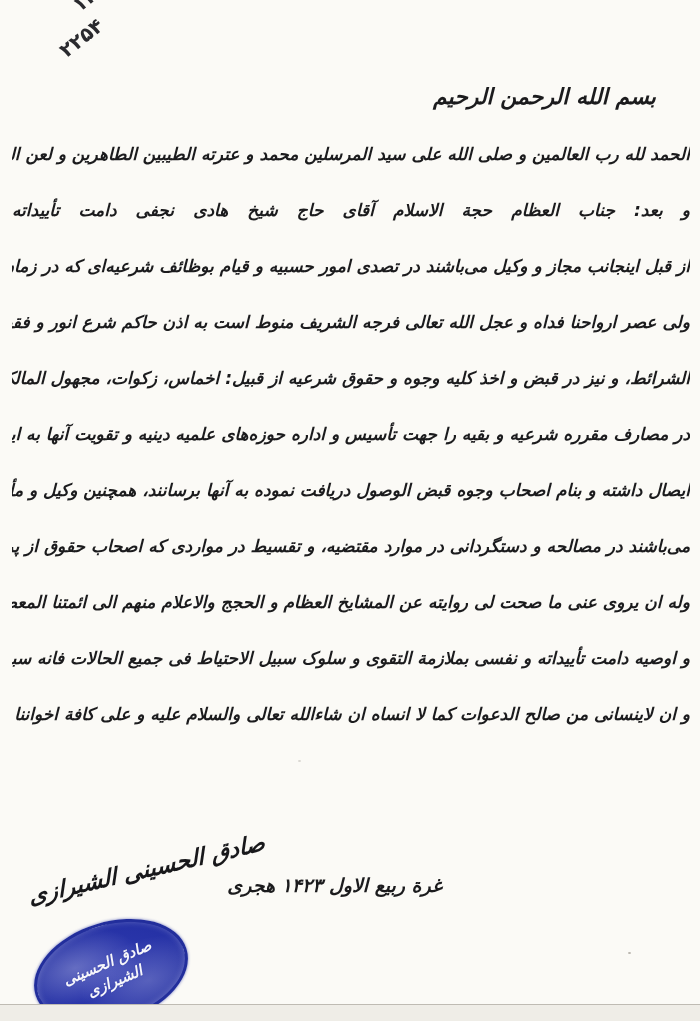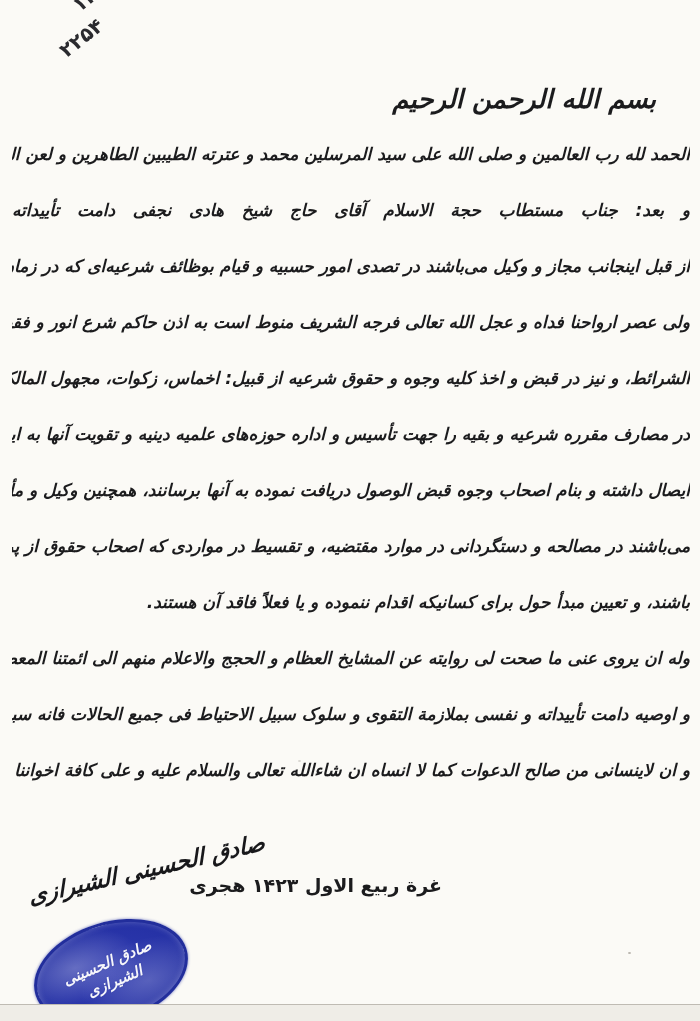--- a/index.html
+++ b/index.html
@@ -20,21 +20,21 @@
     transform-origin:left top;
     color:#2a2a2e;
     font-weight:bold;
   }
   .archive .num { font-size:20px; letter-spacing:2px; line-height:22px; }
   .archive .n2 { margin-right:26px; margin-top:6px; }
 
   
   .basmala {
     position:absolute; top:84px; right:44px;
-    font-size:26px; font-weight:bold; font-style:italic;
+    font-size:22px; font-weight:bold; font-style:italic;
     white-space:nowrap;
   }
 
   
   .body {
     position:absolute; top:126px; right:10px; left:12px;
   }
   .line {
     font-size:17px; font-weight:bold; font-style:italic;
     line-height:56px; height:56px;
@@ -45,21 +45,21 @@
     overflow:hidden;
   }
   .line.short {
     text-align:right;
     text-align-last:right;
   }
 
   
   .date-line {
     position:absolute; top:874px; right:258px;
-    font-size:19px; font-weight:bold; 
+    font-size:19px; font-weight:bold; font-style:italic;
     white-space:nowrap;
   }
 
   
   .signature {
     position:absolute; top:856px; left:22px; width:250px;
     transform:rotate(-13deg) skewX(-8deg);
     font-size:23px; font-weight:bold; font-style:italic;
     color:#18181b;
     text-align:center;
@@ -112,28 +112,27 @@
 
   <div class="archive">
     <div class="num n1">۱۲۹</div>
     <div class="num n2">۲۲۵۴</div>
   </div>
 
   <div class="basmala">بسم الله الرحمن الرحیم</div>
 
   <div class="body">
     <div class="line">الحمد لله رب العالمین و صلی الله علی سید المرسلین محمد و عترته الطیبین الطاهرین و لعن الله علی اعدائهم اجمعین الی قیام یوم الدین</div>
-    <div class="line">و بعد: جناب مستطاب حجة الاسلام آقای حاج شیخ هادی نجفی دامت تأییداته</div>
+    <div class="line">و بعد: جناب العظام حجة الاسلام آقای حاج شیخ هادی نجفی دامت تأییداته</div>
     <div class="line">از قبل اینجانب مجاز و وکیل می‌باشند در تصدی امور حسبیه و قیام بوظائف شرعیه‌ای که در زمان غیبت حضرت</div>
     <div class="line">ولی عصر ارواحنا فداه و عجل الله تعالی فرجه الشریف منوط است به اذن حاکم شرع انور و فقیه جامع</div>
     <div class="line">الشرائط، و نیز در قبض و اخذ کلیه وجوه و حقوق شرعیه از قبیل: اخماس، زکوات، مجهول المالک، مظالم عباد،</div>
     <div class="line">در مصارف مقرره شرعیه و بقیه را جهت تأسیس و اداره حوزه‌های علمیه دینیه و تقویت آنها به اینجانب</div>
     <div class="line">ایصال داشته و بنام اصحاب وجوه قبض الوصول دریافت نموده به آنها برسانند، همچنین وکیل و مأذون</div>
     <div class="line">می‌باشند در مصالحه و دستگردانی در موارد مقتضیه، و تقسیط در مواردی که اصحاب حقوق از پرداخت آن دفعة عاجز</div>
-    <div class="line short">باشند، و تعیین مبدأ حول برای کسانیکه اقدام ننموده و یا فعلاً فاقد آن هستند.</div>
     <div class="line">وله ان یروی عنی ما صحت لی روایته عن المشایخ العظام و الحجج والاعلام منهم الی ائمتنا المعصومین علیهم الصلاة والسلام</div>
     <div class="line">و اوصیه دامت تأییداته و نفسی بملازمة التقوی و سلوک سبیل الاحتیاط فی جمیع الحالات فانه سبیل النجاة</div>
     <div class="line">و ان لاینسانی من صالح الدعوات کما لا انساه ان شاءالله تعالی والسلام علیه و علی کافة اخواننا المؤمنین و رحمة الله و برکاته</div>
   </div>
 
   <div class="date-line">غرة ربیع الاول ۱۴۲۳ هجری</div>
 
   <div class="signature">صادق الحسینی الشیرازی</div>
 
   <div class="seal">

